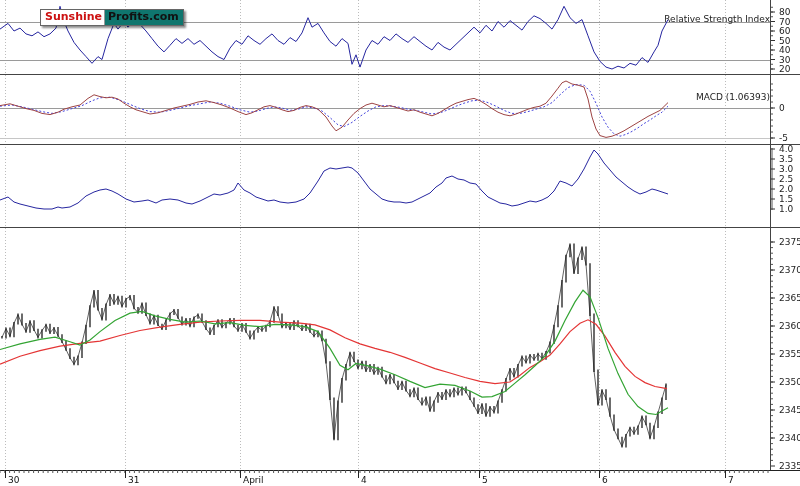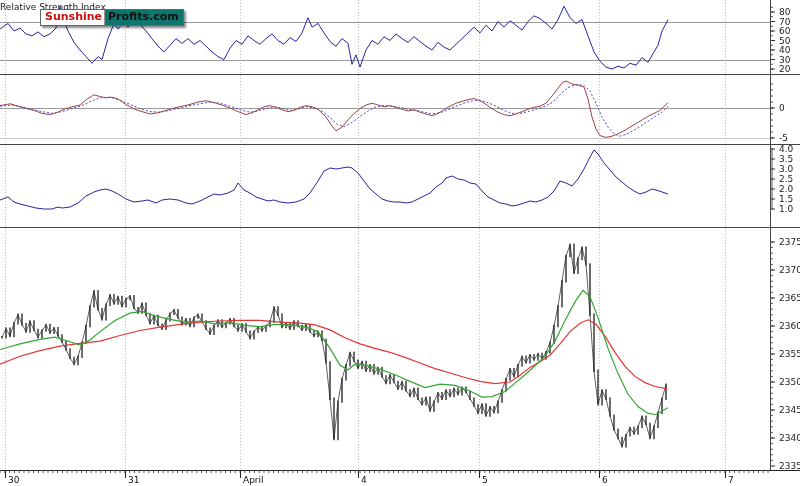--- a/index.html
+++ b/index.html
@@ -2,22 +2,22 @@
 <html><head>
 <meta charset="utf-8">
 <style>
   html,body{margin:0;padding:0;background:#fff;}
   .chart-root{
     position:relative;width:800px;height:486px;background:#ffffff;overflow:hidden;
     font-family:"DejaVu Sans","Liberation Sans",sans-serif;
   }
   svg{position:absolute;left:0;top:0;}
   .panel-title{
-    position:absolute;left:0;width:770px;text-align:left;
-    font-size:9px;color:#222;letter-spacing:0;
+    position:absolute;left:0;width:770px;text-align:right;
+    font-size:9px;color:#222;letter-spacing:0;margin-top:12px;
   }
   .logo{
     position:absolute;left:40px;top:9px;display:flex;align-items:stretch;
     border:1px solid #666;box-shadow:1.5px 1.5px 2px rgba(0,0,0,.45);
     background:#fff;font-size:11px;font-weight:bold;line-height:14px;height:15px;
   }
   .logo .part1{color:#cc1111;padding:0 2px 0 4px;background:#fff;}
   .logo .part2{color:#111;padding:0 4px 0 3px;background:#0f766e;border-left:1px solid #999;}
 </style>
 </head>
@@ -532,18 +532,19 @@
       <text x="361" y="483" font-size="9" fill="#111">4</text>
       <line x1="479.5" y1="470" x2="479.5" y2="478" stroke="#222" stroke-width="1"></line>
       <text x="482" y="483" font-size="9" fill="#111">5</text>
       <line x1="599.5" y1="470" x2="599.5" y2="478" stroke="#222" stroke-width="1"></line>
       <text x="602" y="483" font-size="9" fill="#111">6</text>
       <line x1="725.5" y1="470" x2="725.5" y2="478" stroke="#222" stroke-width="1"></line>
       <text x="728" y="483" font-size="9" fill="#111">7</text>
     </svg>
 
   <div class="panel-title" style="top:2px">Relative Strength Index</div>
+  <div class="panel-title" style="top:80px">MACD (1.06393)</div>
 
   <div class="logo">
     <span class="part1">Sunshine</span>
     <span class="part2">Profits.com</span>
   </div>
 </div>
 
 </body></html>

